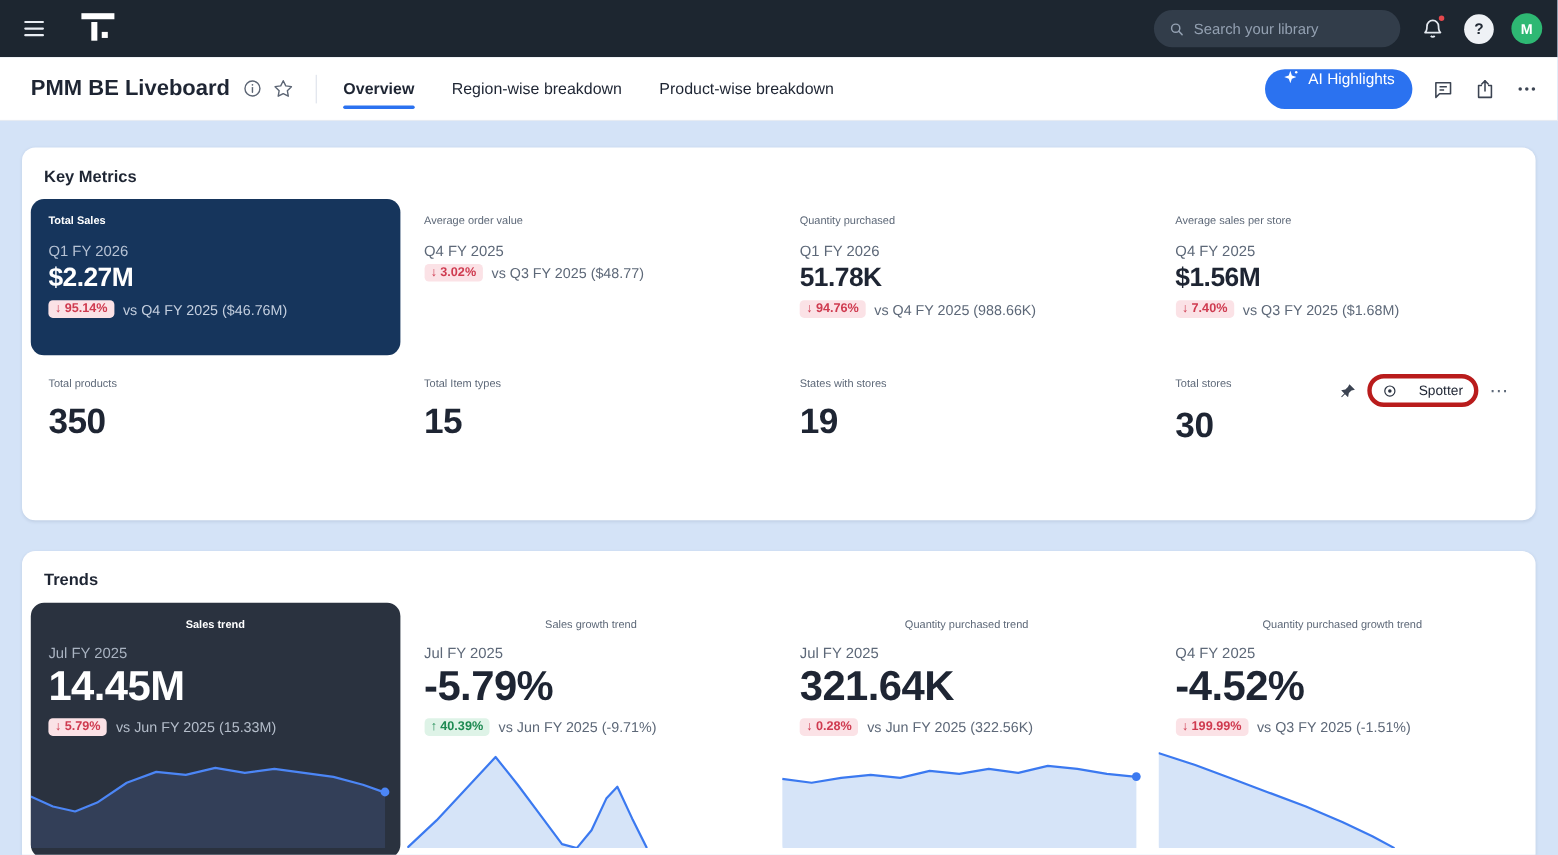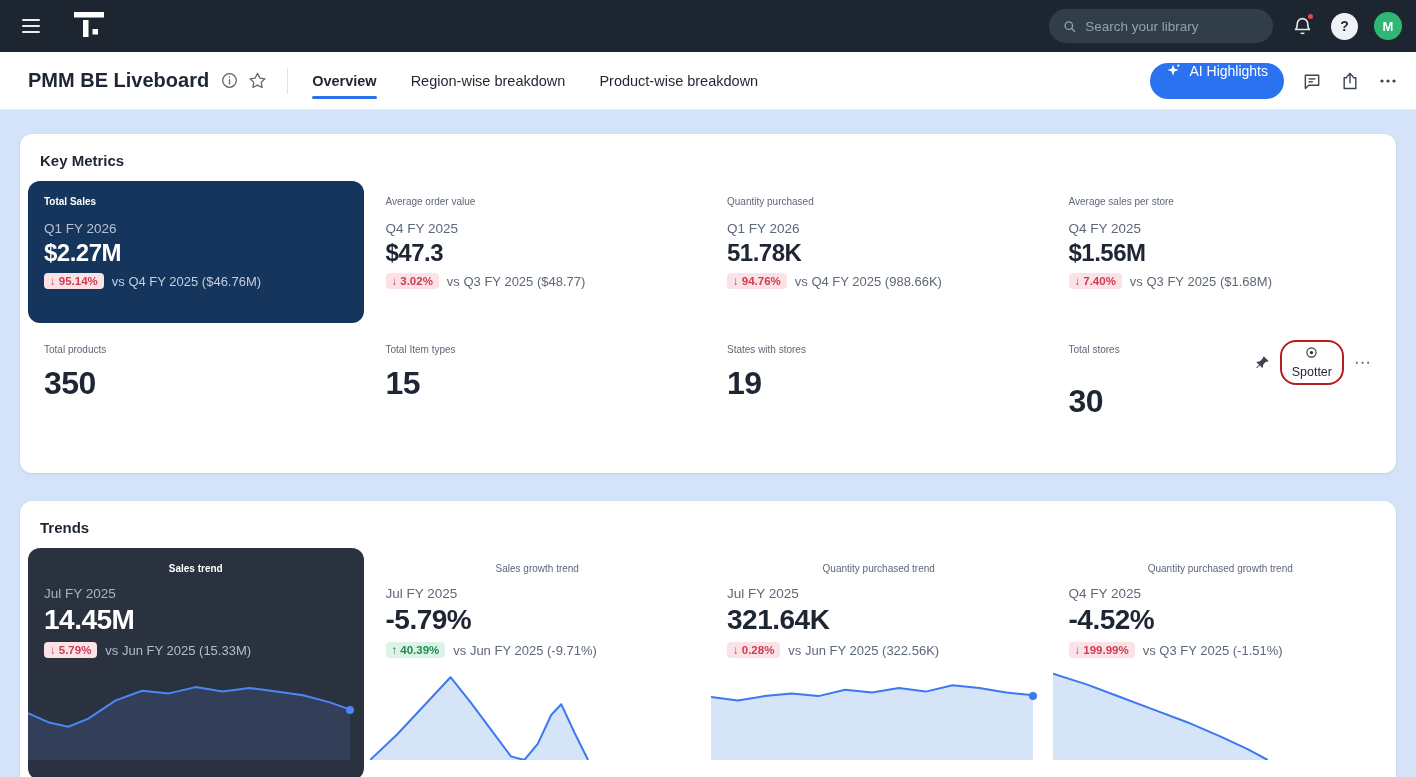--- a/index.html
+++ b/index.html
@@ -80,40 +80,40 @@
   .tile.navy { background:#16355c; }
   .tile.charcoal { background:#2a323f; }
   .tile-label { font-size:10px; color:#5d6878; margin-bottom:14px; }
   .tile.navy .tile-label, .tile.charcoal .tile-label { color:#fff; font-weight:700; }
   .tile-period { font-size:13.5px; color:#5d6878; margin-bottom:4px; }
   .tile.navy .tile-period { color:#b6c2d4; }
   .tile.charcoal .tile-period { color:#a9b3c1; }
   .tile-value { font-size:24px; font-weight:700; color:#1e2533; letter-spacing:-0.5px; margin-bottom:8px; line-height:1.05; }
   .tile.navy .tile-value, .tile.charcoal .tile-value { color:#fff; }
   .count-value { font-size:32px; }
-  .trend-value { font-size:28px; }
+  .trend-value { font-size:38px; }
   .delta-row { display:flex; align-items:center; gap:8px; }
   .badge {
     display:inline-flex; align-items:center; gap:3px; font-size:11.5px; font-weight:700;
     padding:2px 6px; border-radius:4px; white-space:nowrap;
   }
   .badge.down { background:#fbe2e6; color:#cf3b50; }
   .badge.up { background:#def3e7; color:#1d8a52; }
   .cmp { font-size:13px; color:#5d6878; white-space:nowrap; }
   .tile.navy .cmp { color:#c3cede; }
   .tile.charcoal .cmp { color:#b4bdca; }
 
   .kpi-tile { min-height:142px; }
   .count-tile { min-height:136px; }
   .count-tile .tile-label { margin-bottom:12px; }
   .tile-head { display:flex; align-items:flex-start; justify-content:space-between; }
   .tile-actions { display:flex; align-items:center; gap:10px; margin-top:-4px; }
   .chip {
-    display:inline-flex; align-items:center; gap:6px; border:2px solid #b91c1c;
-    border-radius:16px; padding:4px 10px; font-size:12.5px; color:#1e2533; background:#fff; cursor:pointer;flex-direction:column;
+    display:inline-flex; align-items:center; gap:20px; border:4px solid #b91c1c;
+    border-radius:16px; padding:4px 10px; font-size:12.5px; color:#1e2533; background:#fff; cursor:pointer;
   }
   .more-dots { font-size:17px; color:#5d6878; letter-spacing:1px; cursor:pointer; line-height:1; background:none; border:none; }
 
   .trend-tile { min-height:232px; padding-bottom:0; overflow:hidden; }
   .trend-tile .tile-label { margin-bottom:12px;text-align:center; }
   .spark {
     position:relative; height:90px; margin:12px -16px 0; overflow:hidden;
   }
   .spark-dot {
     position:absolute; width:8px; height:8px; border-radius:50%;
@@ -232,21 +232,20 @@
               <span class="arrow">↓</span>
               <span class="pct">95.14%</span>
             </span>
           <span class="cmp">vs Q4 FY 2025 ($46.76M)</span>
         </div>
       </div>
 
       <div class="tile kpi-tile">
         <div class="tile-label">Average order value</div>
         <div class="tile-period">Q4 FY 2025</div>
-        <div class="tile-value">$47.3</div>
         <div class="delta-row">
           <span class="badge down">
               <span class="arrow">↓</span>
               <span class="pct">3.02%</span>
             </span>
           <span class="cmp">vs Q3 FY 2025 ($48.77)</span>
         </div>
       </div>
 
       <div class="tile kpi-tile">

